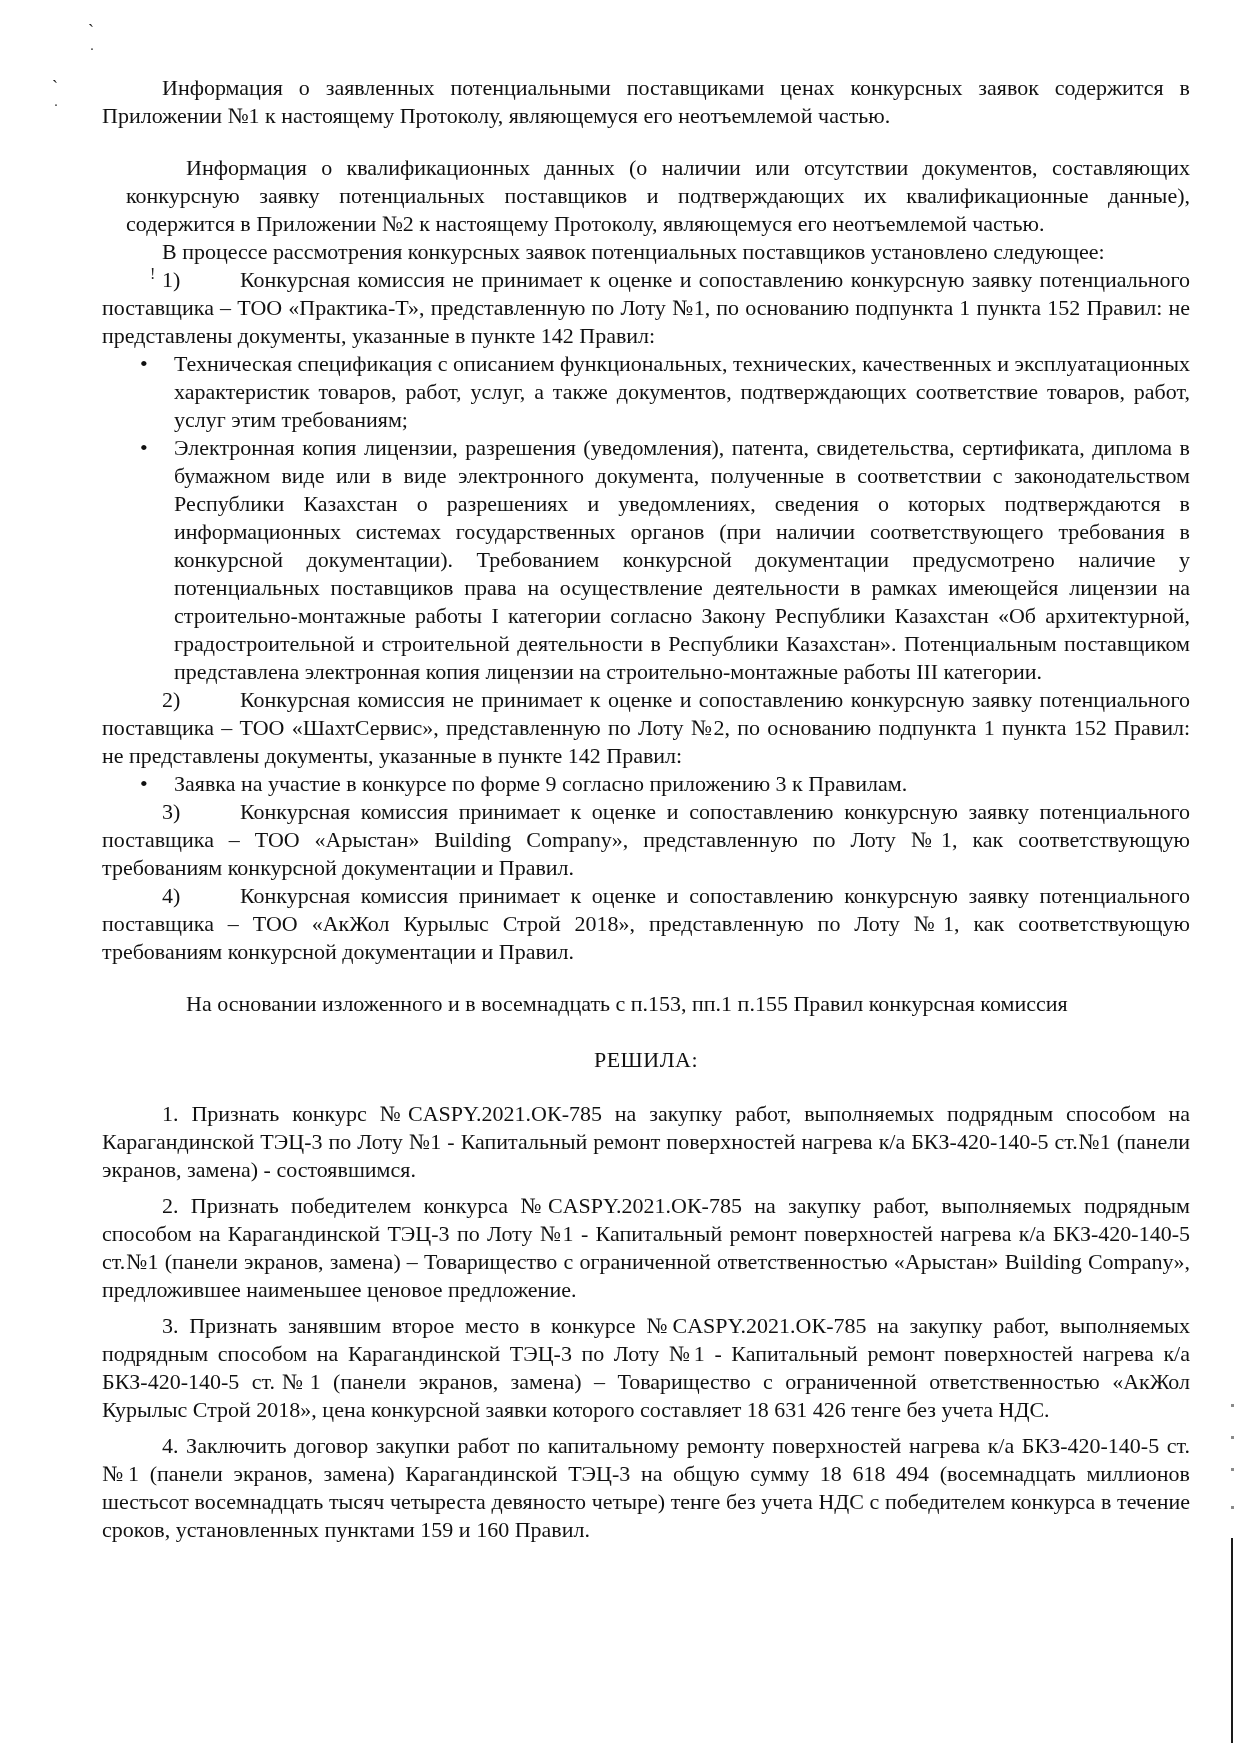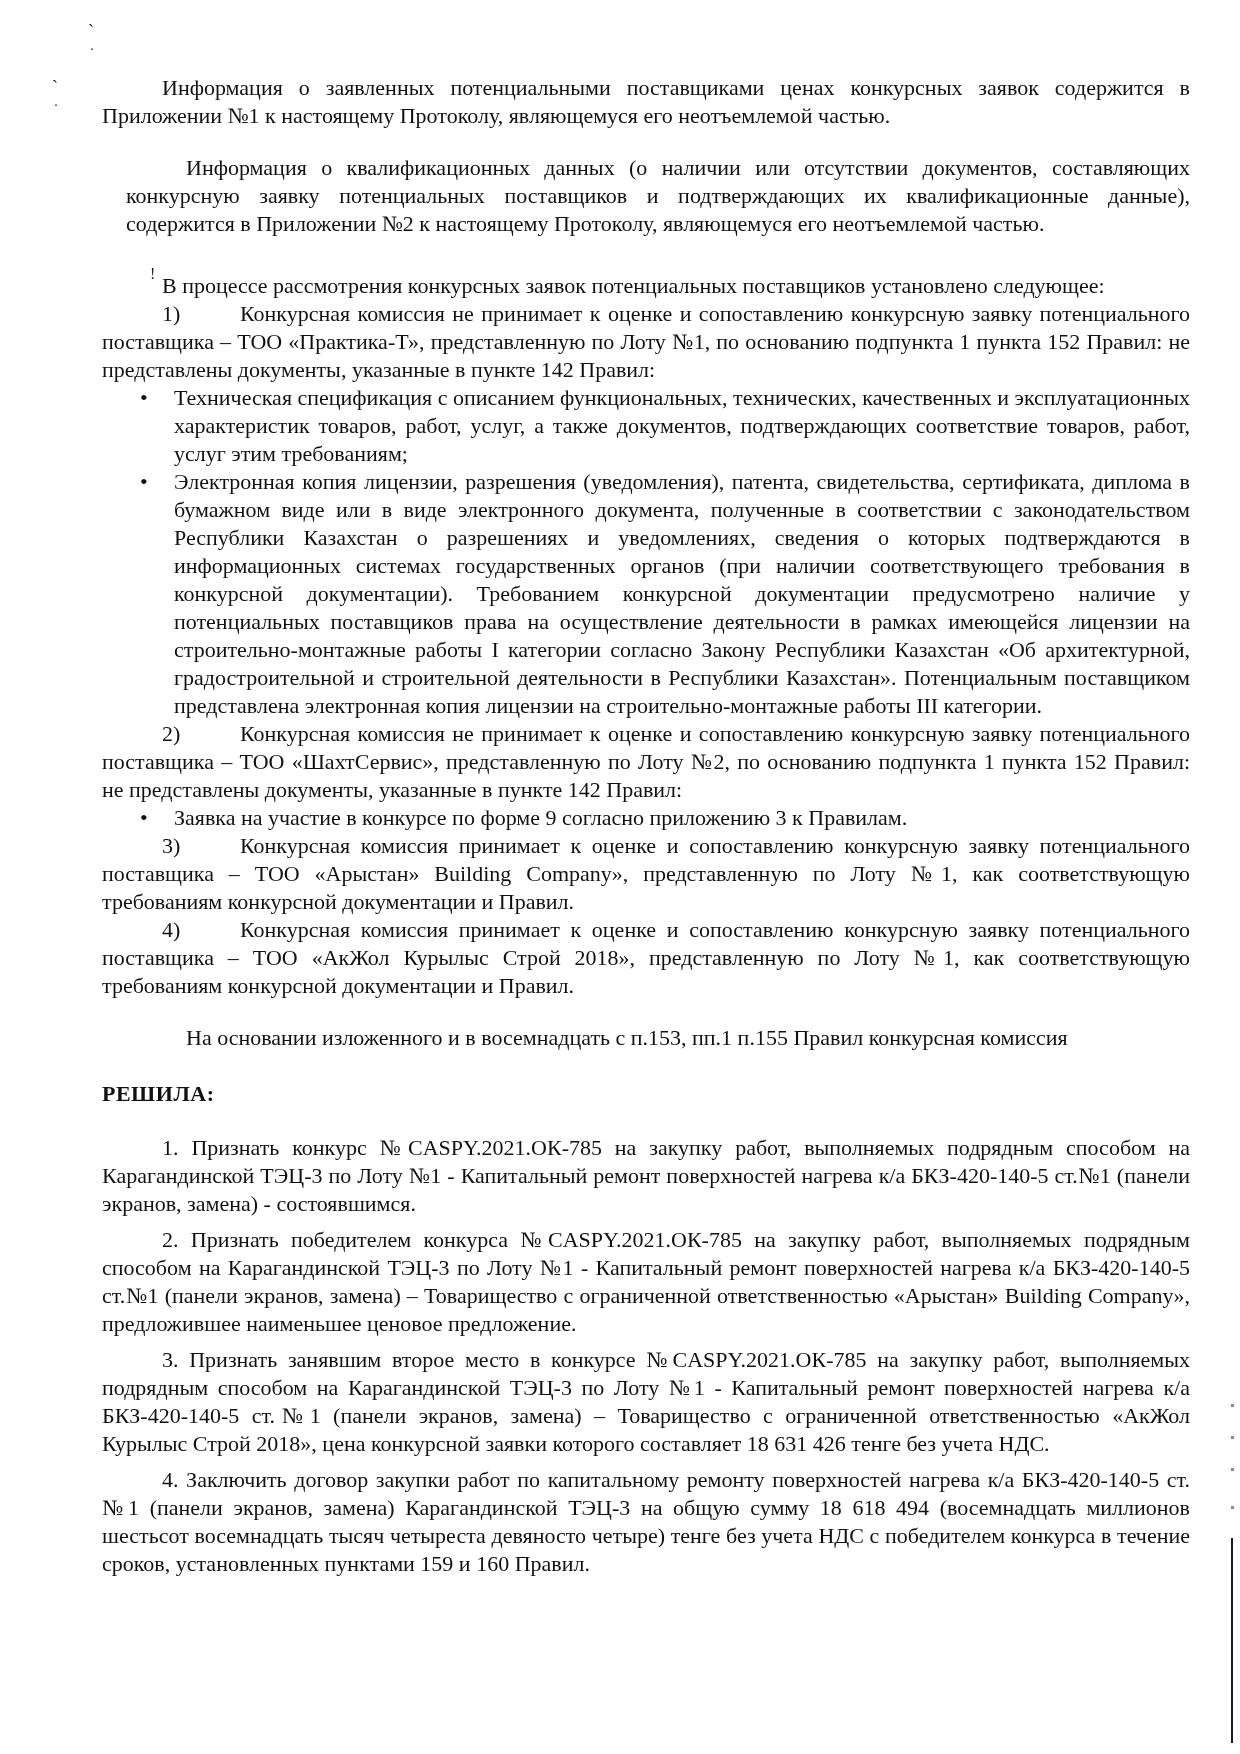--- a/index.html
+++ b/index.html
@@ -16,39 +16,40 @@
     position: absolute;
     left: 102px;
     top: 74px;
     width: 1088px;
     font-size: 22px;
     line-height: 28px;
     text-align: justify;
   }
   .para { margin: 0; text-indent: 60px; }
   .para.gap-md { margin-top: 24px; margin-left: 24px; }
-  .para.gap-lg { margin-top: 34px; }
+  .para.gap-lg { }
   .item { margin: 0; text-indent: 60px; }
   .item-num { display: inline-block; width: 78px; text-indent: 0; }
   ul.bullets { margin: 0; padding: 0; list-style: none; }
   ul.bullets li {
     margin: 0 0 0 72px;
     padding: 0;
     position: relative;
     text-align: justify;
   }
   ul.bullets li::before {
     content: "\2022";
     position: absolute;
     left: -34px;
     top: 0;
   }
   .decision-heading {
     margin: 28px 0 26px 0;
-    font-weight: bold;
+    text-align: center;
+    font-weight: normal;
     text-indent: 0;
     letter-spacing: 0.5px;
   }
   .decision { margin-top: 8px; }
   
   .artifact { position: absolute; color: #222; font-size: 18px; line-height: 1; }
   .edge-line {
     position: absolute;
     left: 1231px;
     top: 1538px;

